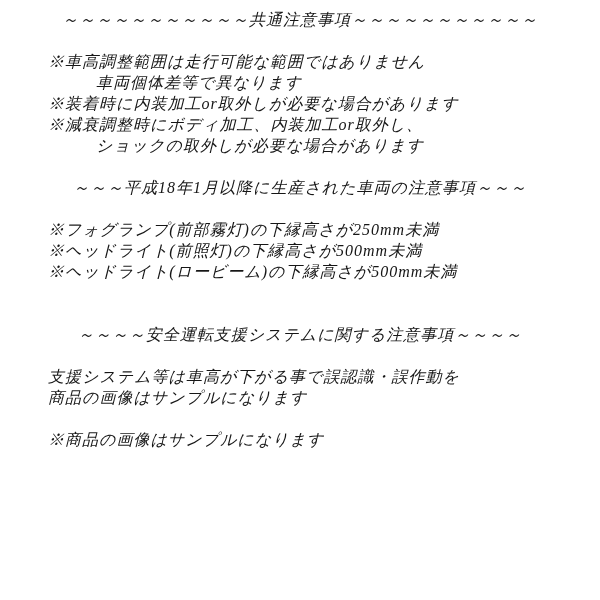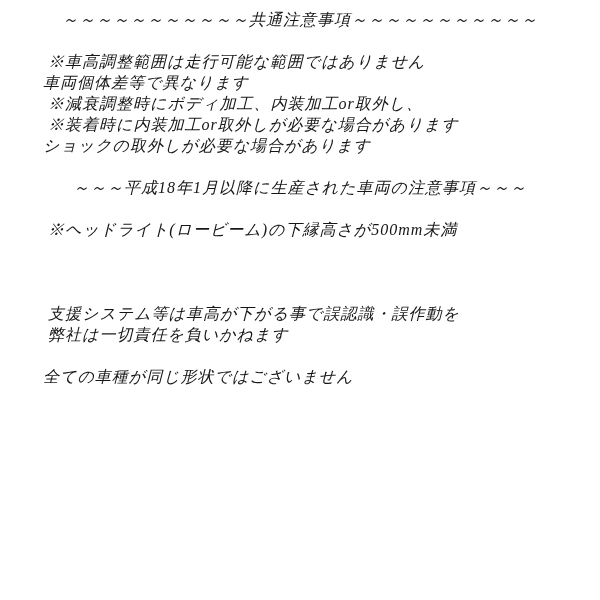--- a/index.html
+++ b/index.html
@@ -25,51 +25,54 @@
     padding-left: 48px;
     letter-spacing: 1px;
     white-space: nowrap;
     font-style: italic;
   }
   .line.center {
     padding-left: 0;
     text-align: center;
   }
   .line.indent {
-    padding-left: 43px;
+    padding-left: 96px;
   }
   .line.blank {
     height: 21px;
   }
 </style>
 </head>
 <body>
 
 <div class="doc">
 
   <div class="line center">～～～～～～～～～～～共通注意事項～～～～～～～～～～～</div>
   <div class="line blank"></div>
 
   <div class="line">※車高調整範囲は走行可能な範囲ではありません</div>
   <div class="line indent">車両個体差等で異なります</div>
+  <div class="line">※装着時に内装加工or取外しが必要な場合があります</div>
   <div class="line">※減衰調整時にボディ加工、内装加工or取外し、</div>
-  <div class="line">※装着時に内装加工or取外しが必要な場合があります</div>
   <div class="line indent">ショックの取外しが必要な場合があります</div>
 
   <div class="line blank"></div>
   <div class="line center">～～～平成18年1月以降に生産された車両の注意事項～～～</div>
   <div class="line blank"></div>
 
+  <div class="line">※フォグランプ(前部霧灯)の下縁高さが250mm未満</div>
+  <div class="line">※ヘッドライト(前照灯)の下縁高さが500mm未満</div>
   <div class="line">※ヘッドライト(ロービーム)の下縁高さが500mm未満</div>
 
   <div class="line blank"></div>
   <div class="line blank"></div>
 
+  <div class="line center">～～～～安全運転支援システムに関する注意事項～～～～</div>
   <div class="line blank"></div>
 
   <div class="line">支援システム等は車高が下がる事で誤認識・誤作動を</div>
-  <div class="line">弊社は一切責任を負いかねます</div>
+  <div class="line">商品の画像はサンプルになります</div>
 
   <div class="line blank"></div>
 
-  <div class="line indent">全ての車種が同じ形状ではございません</div>
+  <div class="line">※商品の画像はサンプルになります</div>
 
 </div>
 
 </body></html>

